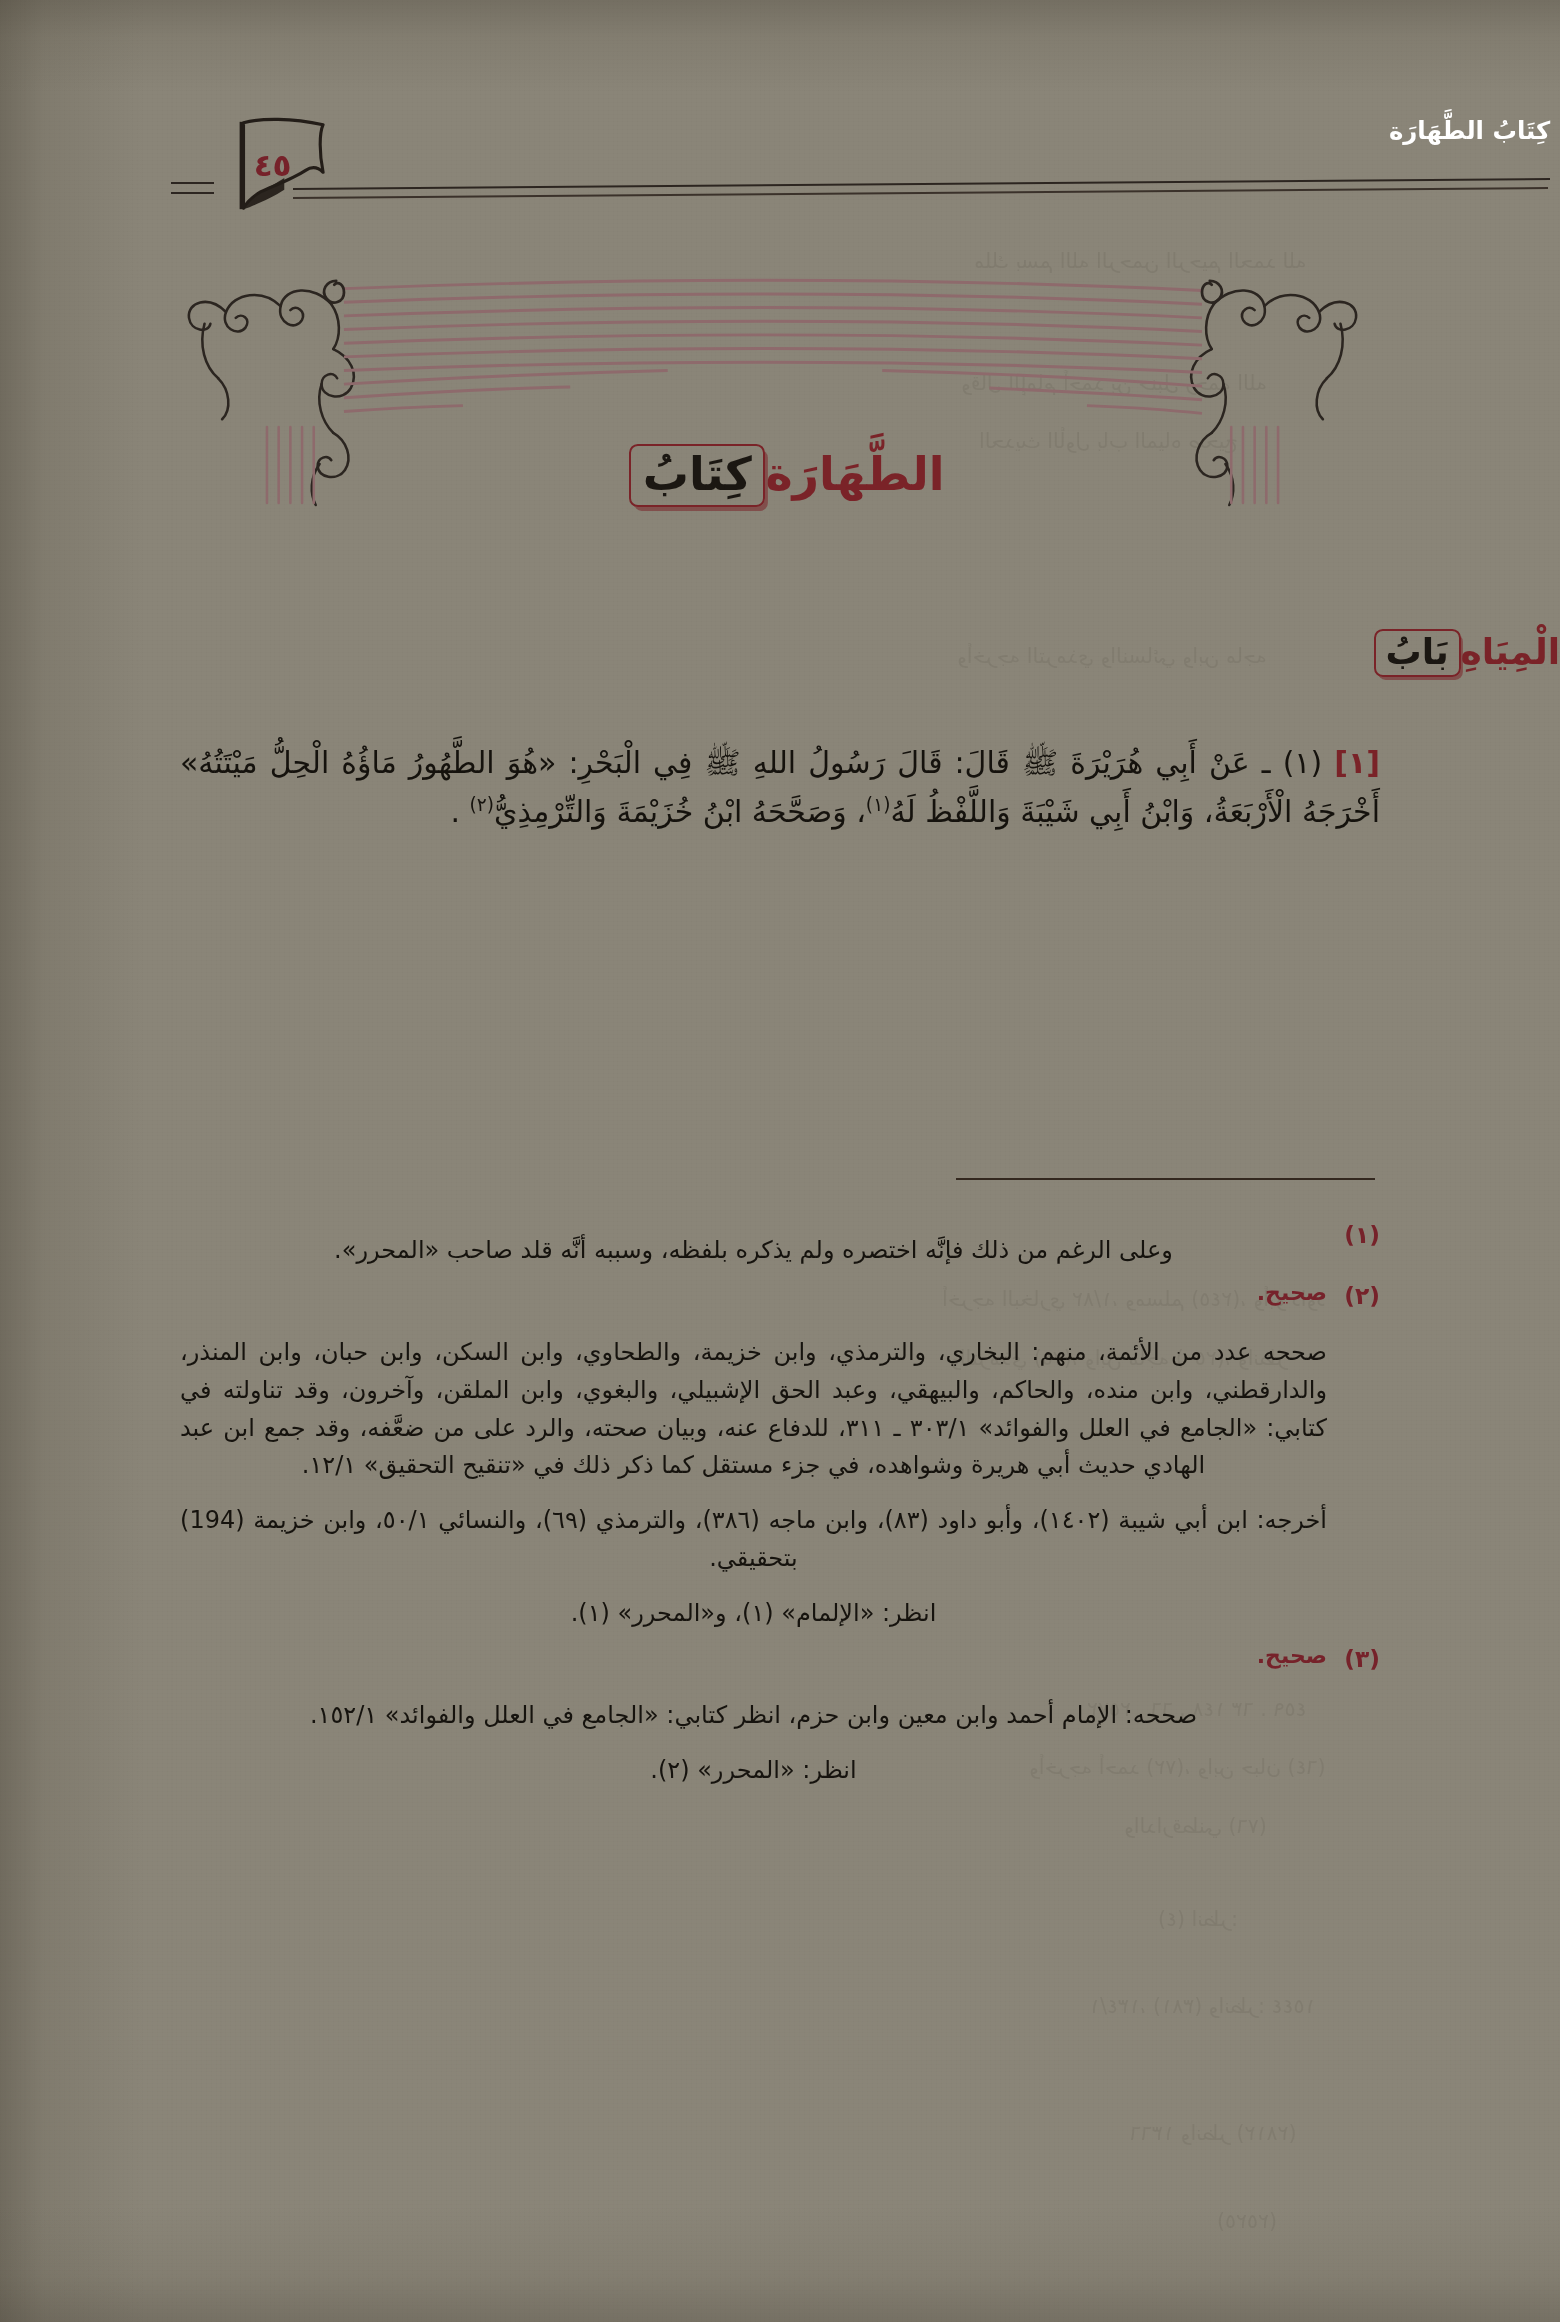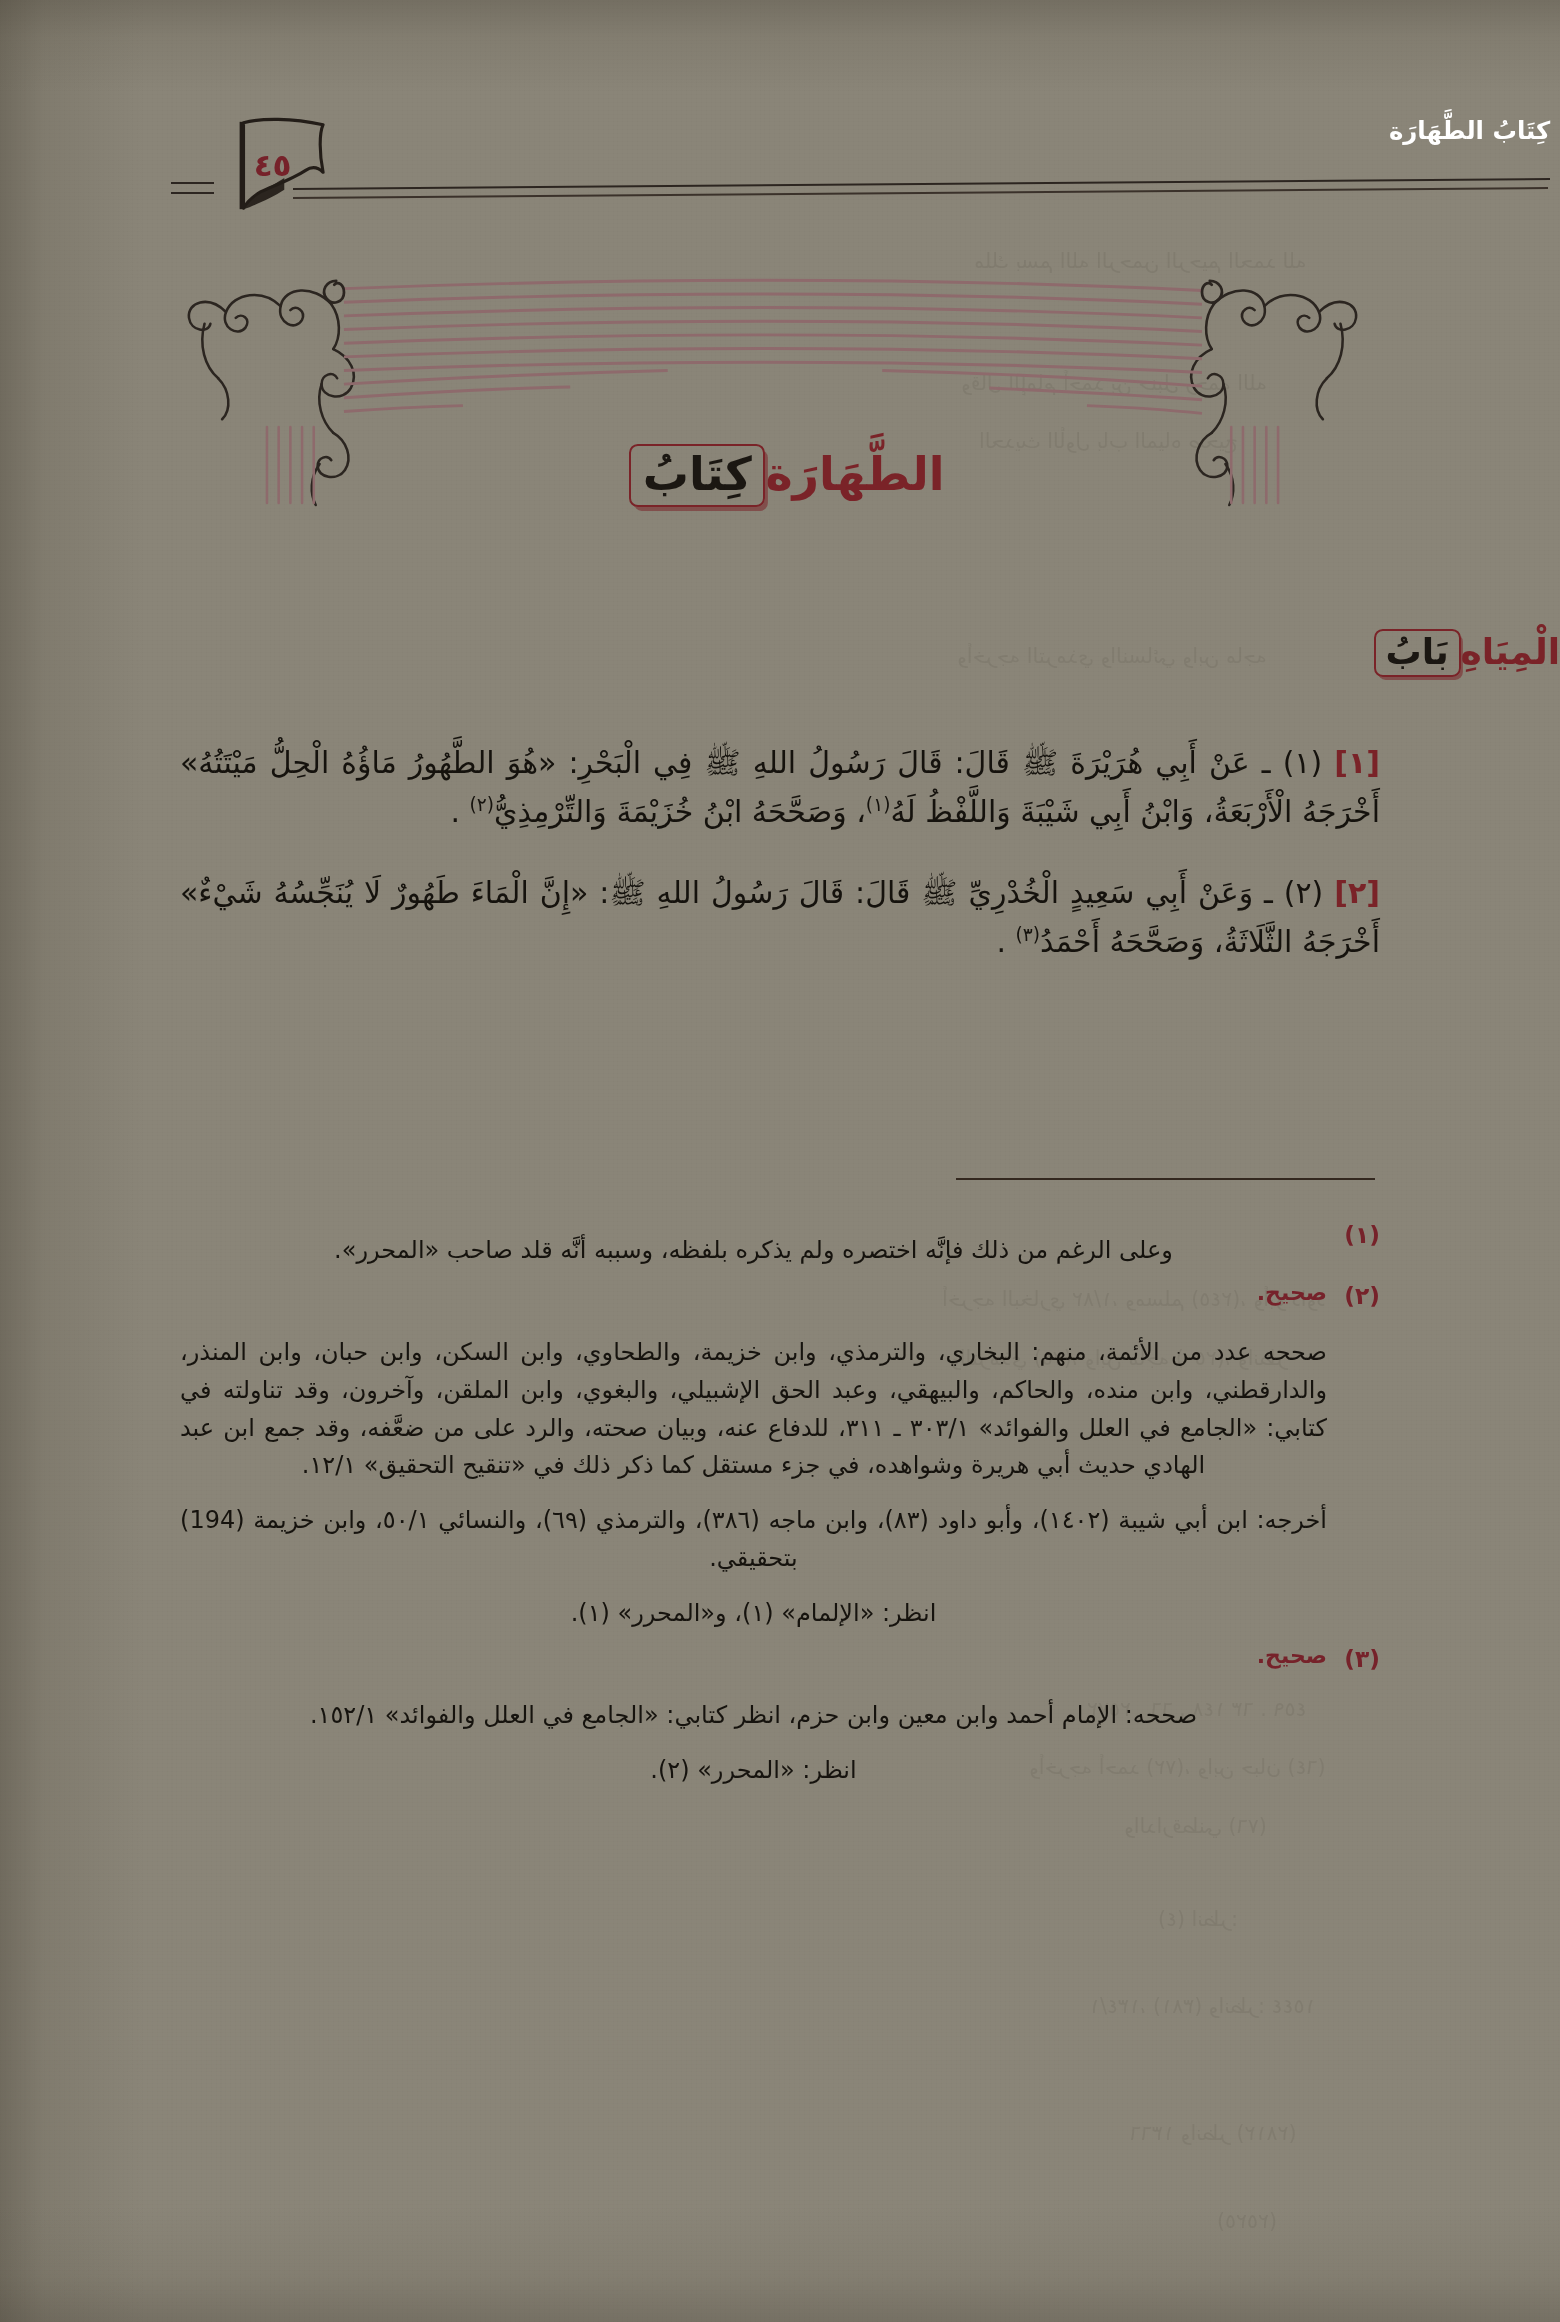--- a/index.html
+++ b/index.html
@@ -367,25 +367,20 @@
   </div>
 
   <div class="body">
 
     <div class="hadith">
       <span class="num-sq">[١]</span>
       <span>(١)</span>
       <span>ـ عَنْ أَبِي هُرَيْرَةَ ﷺ قَالَ: قَالَ رَسُولُ اللهِ ﷺ فِي الْبَحْرِ: «هُوَ الطَّهُورُ مَاؤُهُ الْحِلُّ مَيْتَتُهُ» أَخْرَجَهُ الْأَرْبَعَةُ، وَابْنُ أَبِي شَيْبَةَ وَاللَّفْظُ لَهُ</span><span class="sup">(١)</span><span>، وَصَحَّحَهُ ابْنُ خُزَيْمَةَ وَالتِّرْمِذِيُّ</span><span class="sup">(٢)</span><span class="dot-end"> .</span>
     </div>
 
-    <div class="hadith">
-      <span class="num-sq">[٢]</span>
-      <span>(٢)</span>
-      <span>ـ وَعَنْ أَبِي سَعِيدٍ الْخُدْرِيِّ ﷺ قَالَ: قَالَ رَسُولُ اللهِ ﷺ: «إِنَّ الْمَاءَ طَهُورٌ لَا يُنَجِّسُهُ شَيْءٌ» أَخْرَجَهُ الثَّلَاثَةُ، وَصَحَّحَهُ أَحْمَدُ</span><span class="sup">(٣)</span><span class="dot-end"> .</span>
-    </div>
 
   </div>
 
   <div class="fn-rule"></div>
 
   <div class="footnotes">
 
     <div class="fn fn-block">
       <div class="fn-marker">(١)</div>
       <div class="fn-body">

